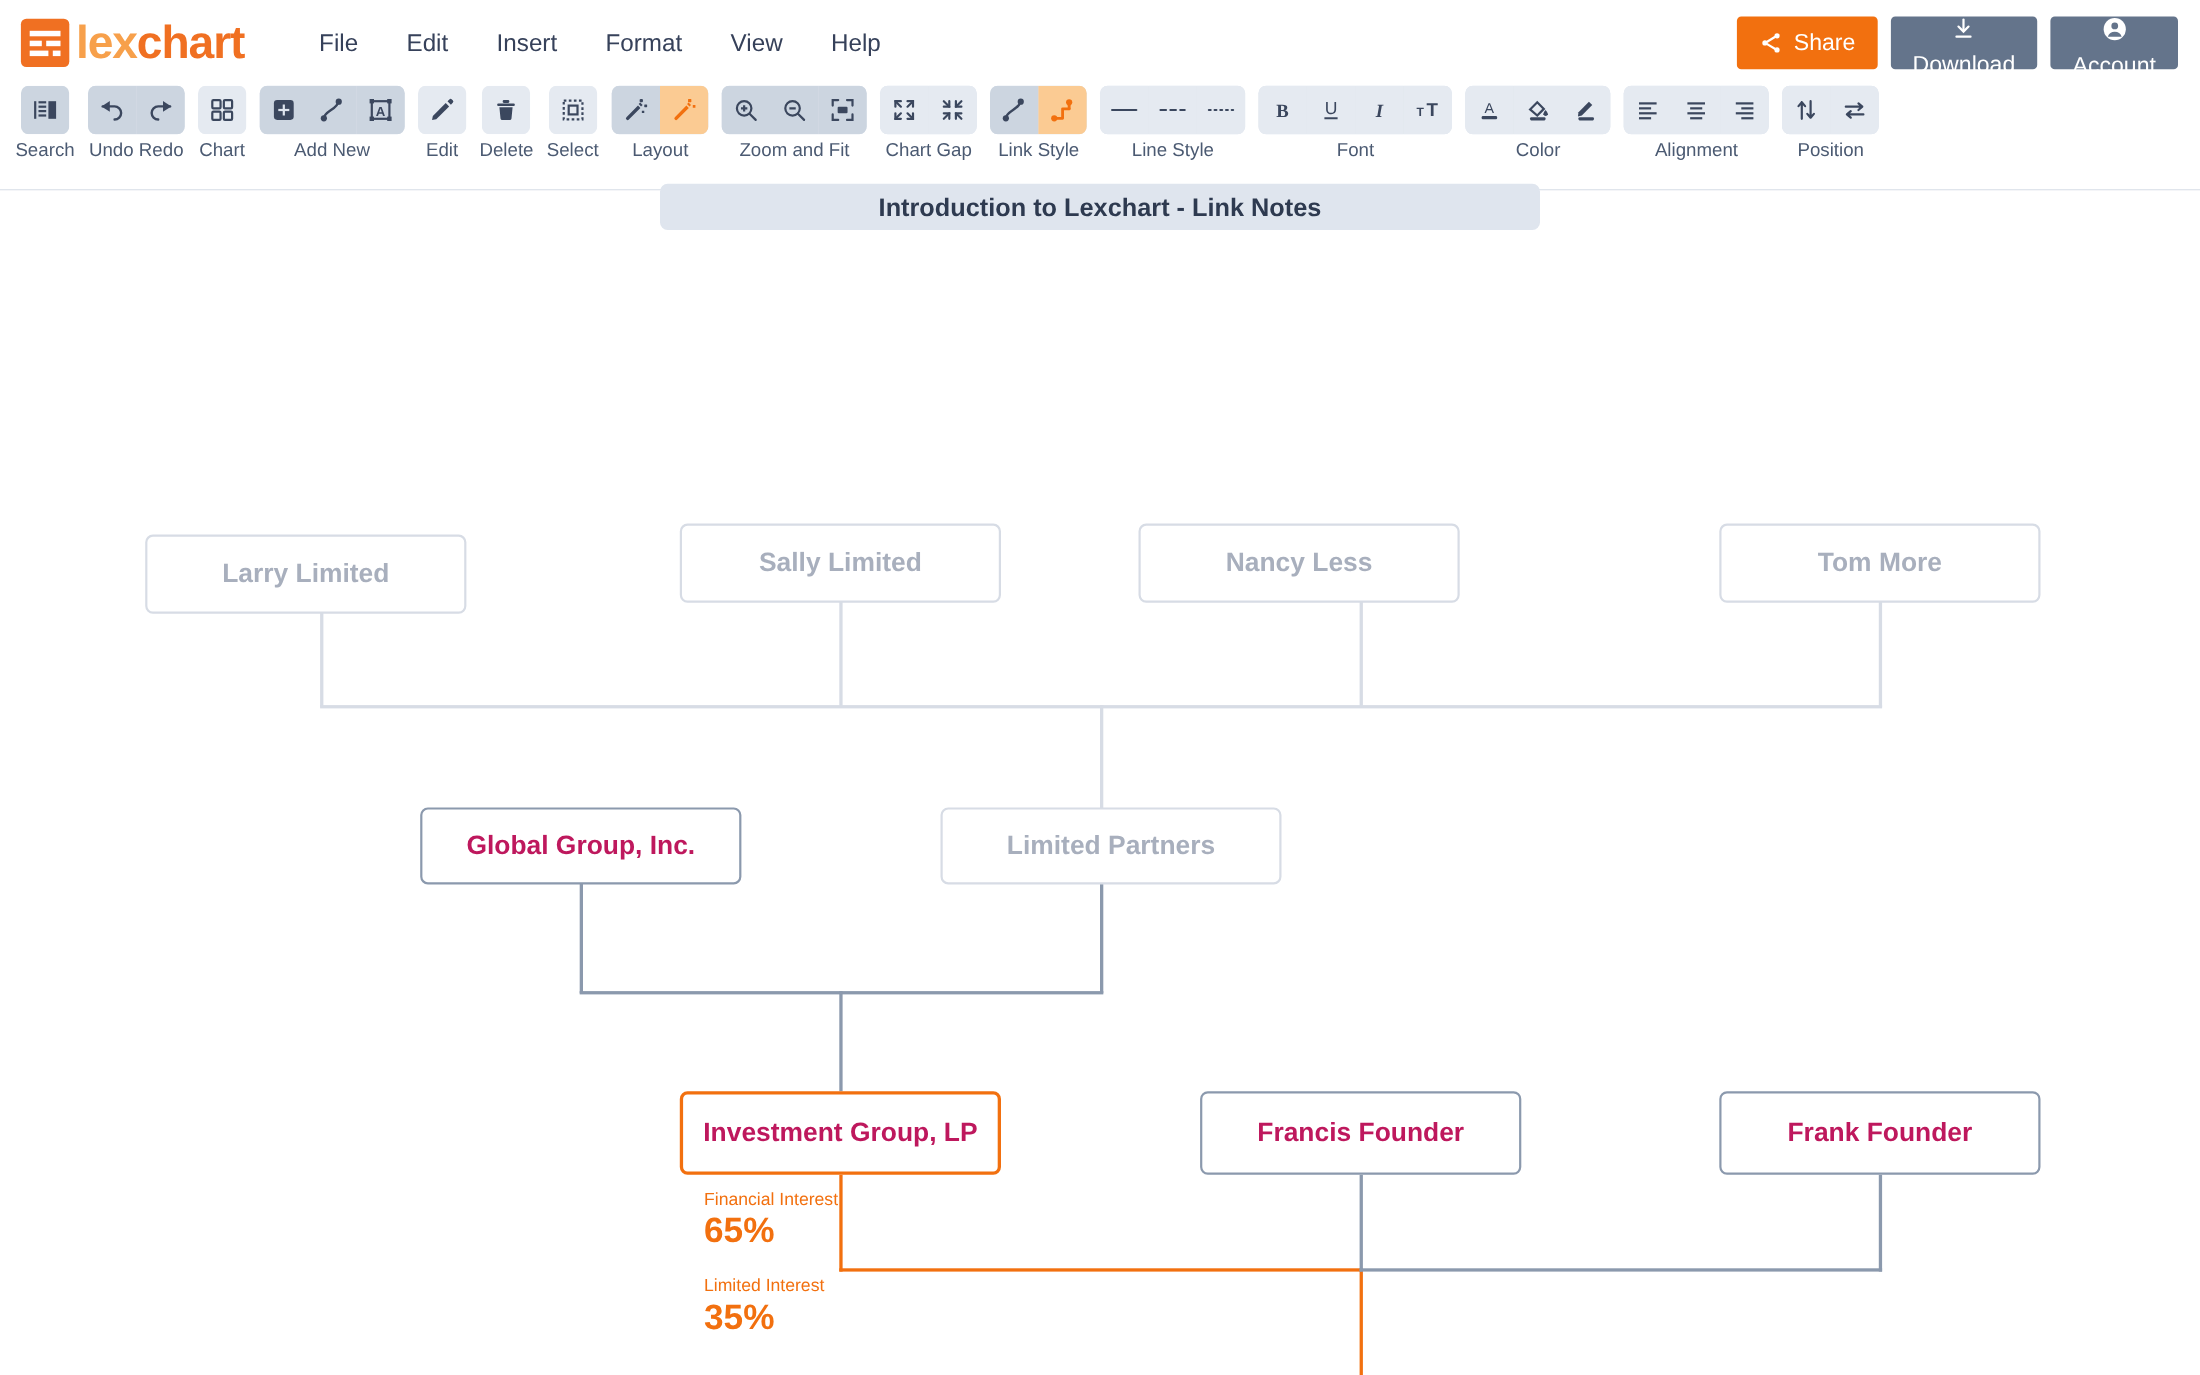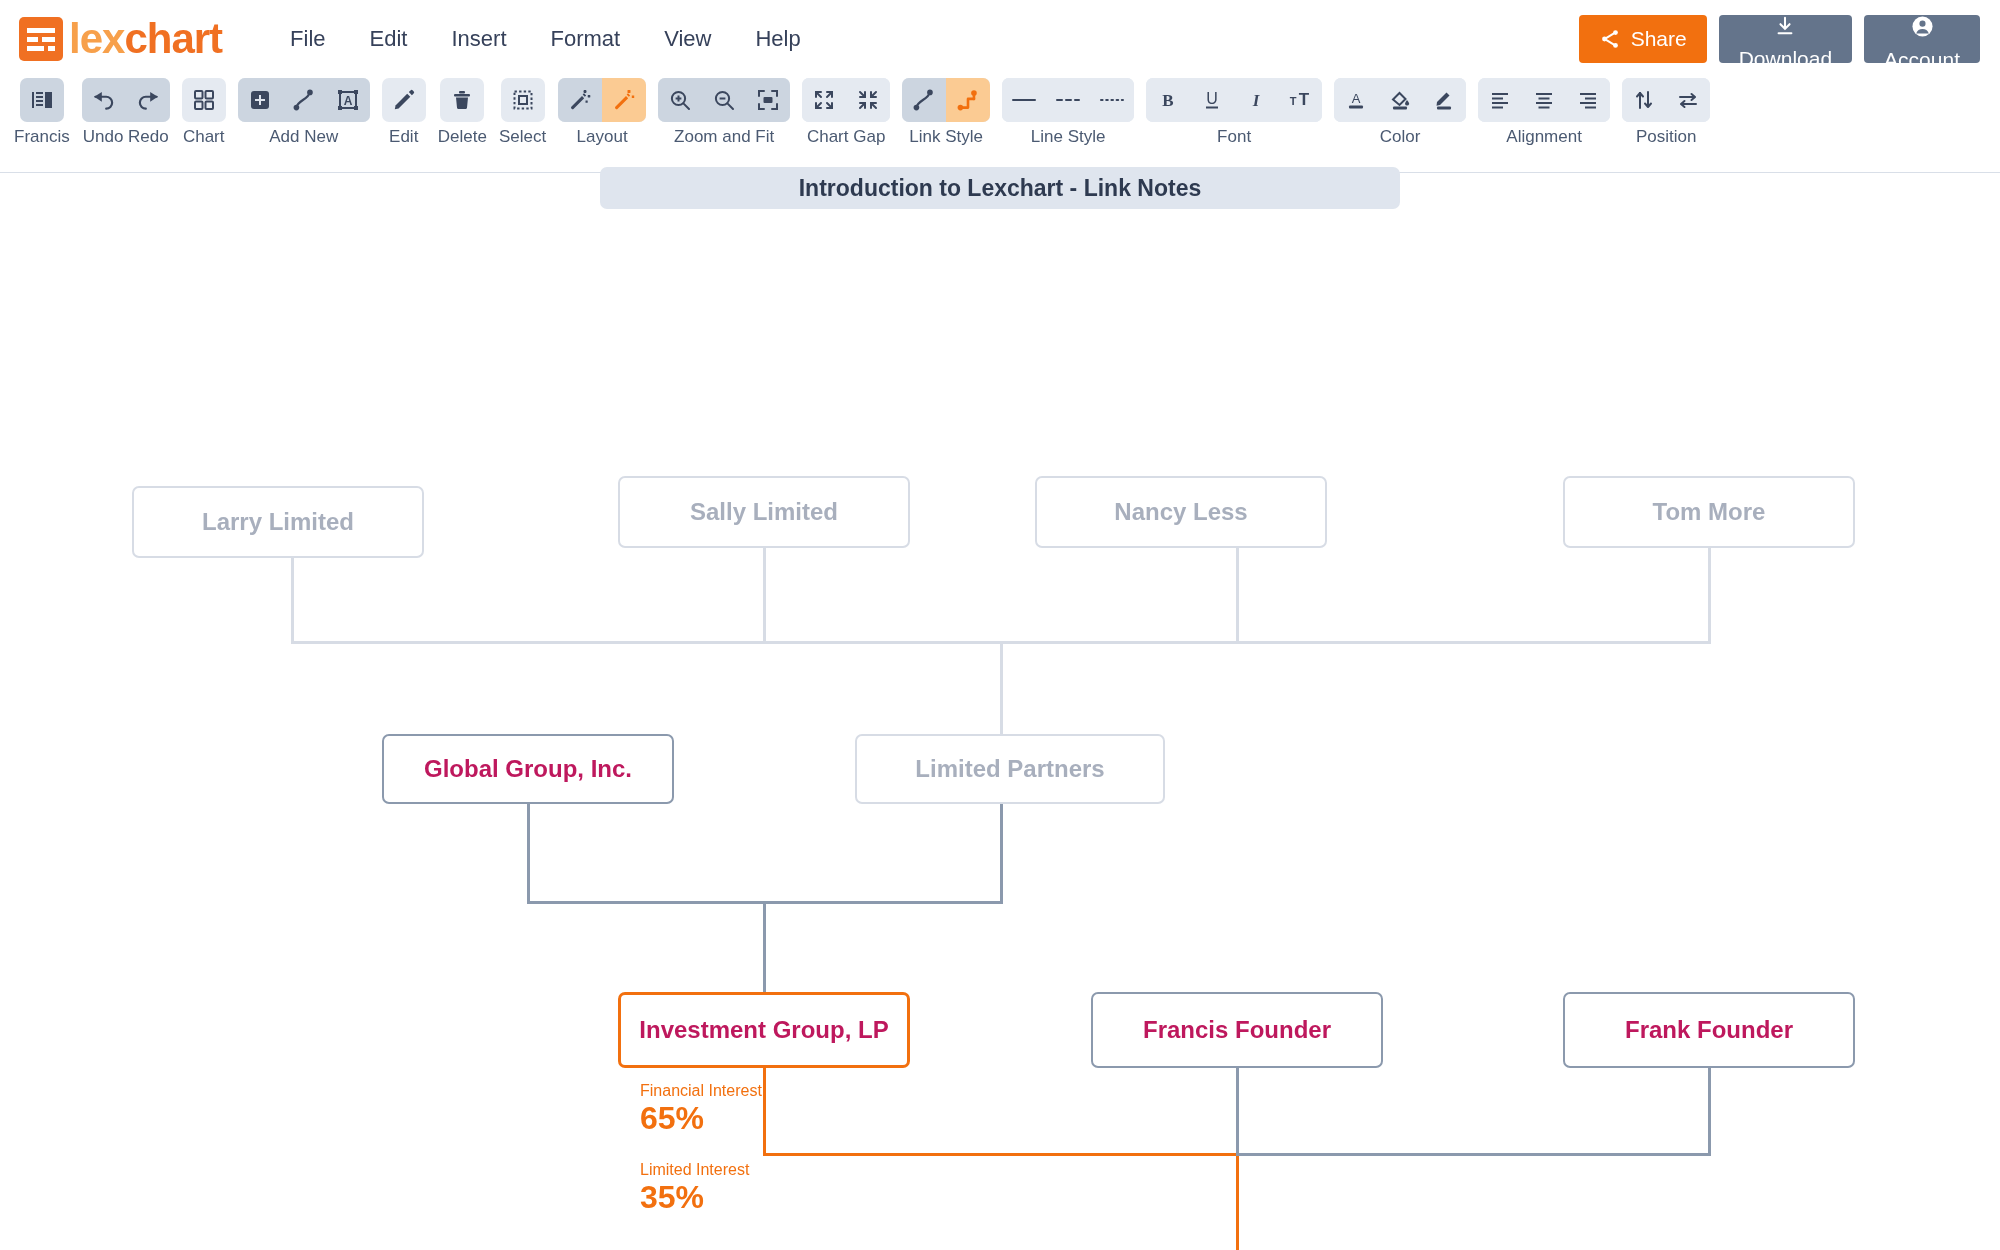--- a/index.html
+++ b/index.html
@@ -170,21 +170,21 @@
           <svg width="24" height="24" viewBox="0 0 24 24">
             <rect class="ico-f" x="2" y="4" width="2" height="16"></rect>
             <rect class="ico-f" x="6" y="4" width="7" height="2"></rect>
             <rect class="ico-f" x="6" y="8" width="7" height="2"></rect>
             <rect class="ico-f" x="6" y="12" width="7" height="2"></rect>
             <rect class="ico-f" x="6" y="16" width="7" height="2"></rect>
             <rect class="ico-f" x="15" y="4" width="7" height="16"></rect>
           </svg>
         </div>
       </div>
-      <div class="tgroup-label">Francis</div>
+      <div class="tgroup-label">Search</div>
     </div>
 
     <div class="tgroup">
       <div class="tgroup-btns">
         <div class="tbtn-ico med">
           <svg width="26" height="26" viewBox="0 0 24 24">
             <path class="ico" d="M4 9h10a5.5 5.5 0 0 1 0 11" stroke-linecap="round" stroke-width="2.4"></path>
             <polygon class="ico-f" points="3,9 10,4.5 10,13.5"></polygon>
           </svg>
         </div>

